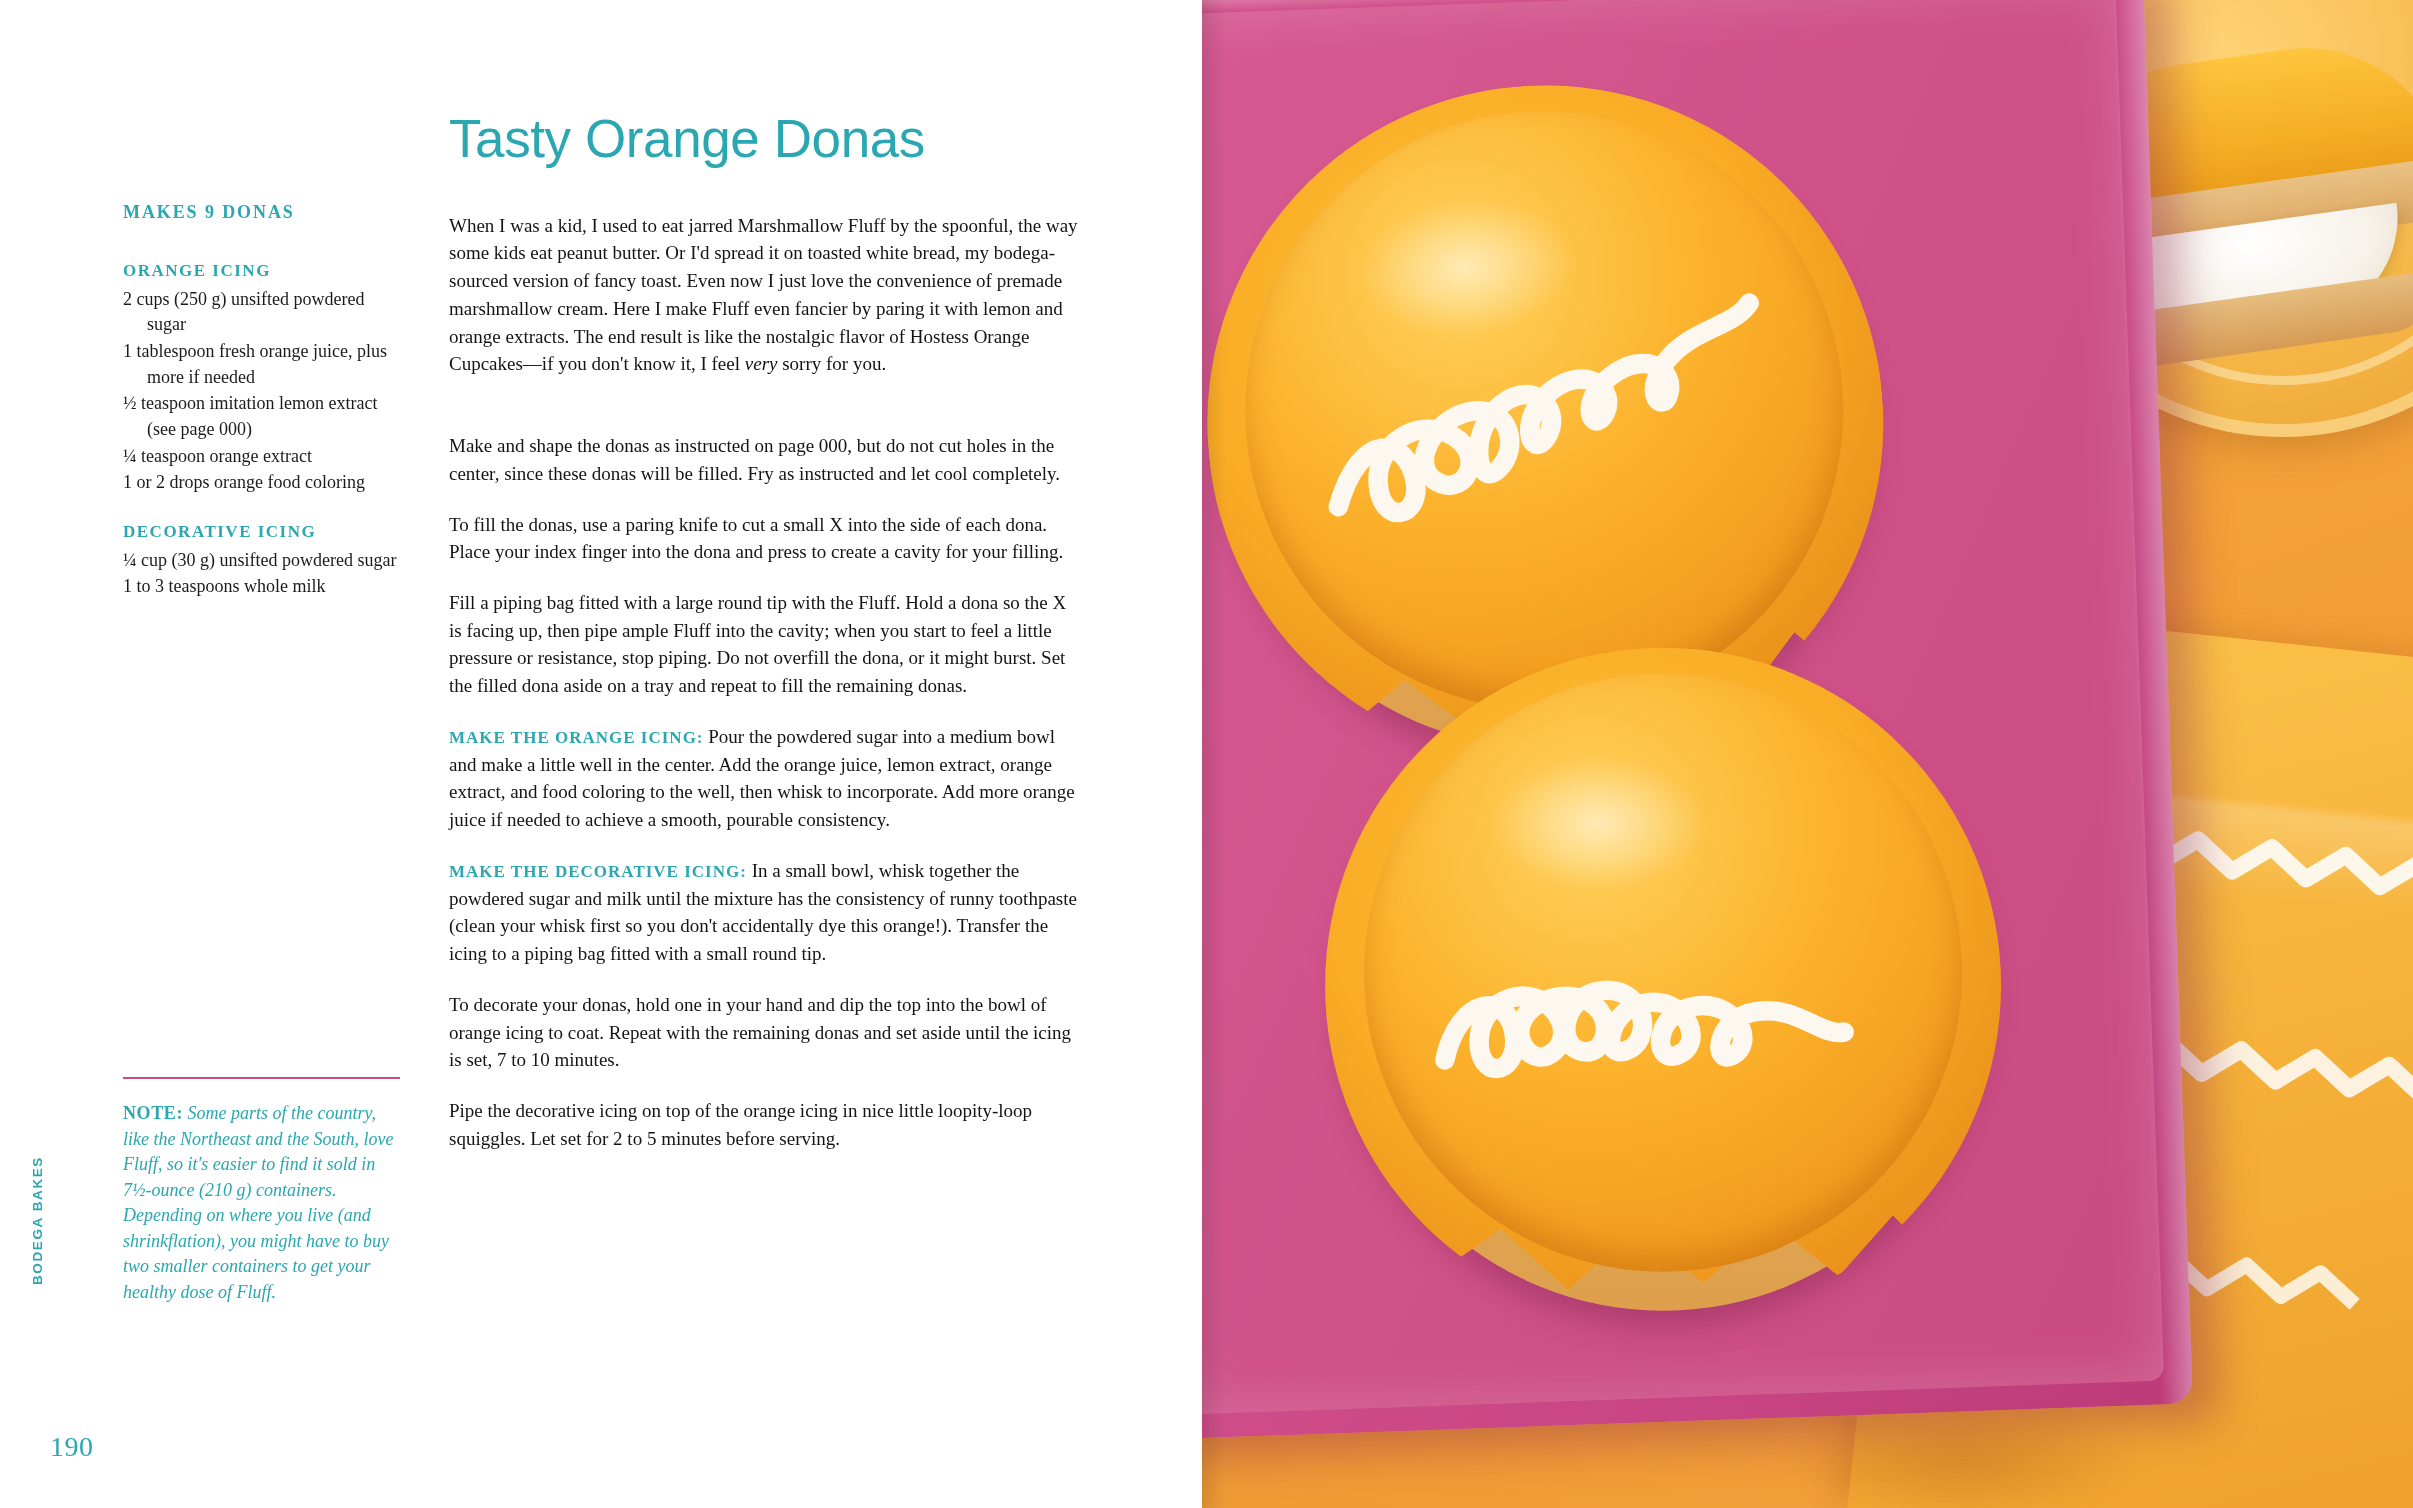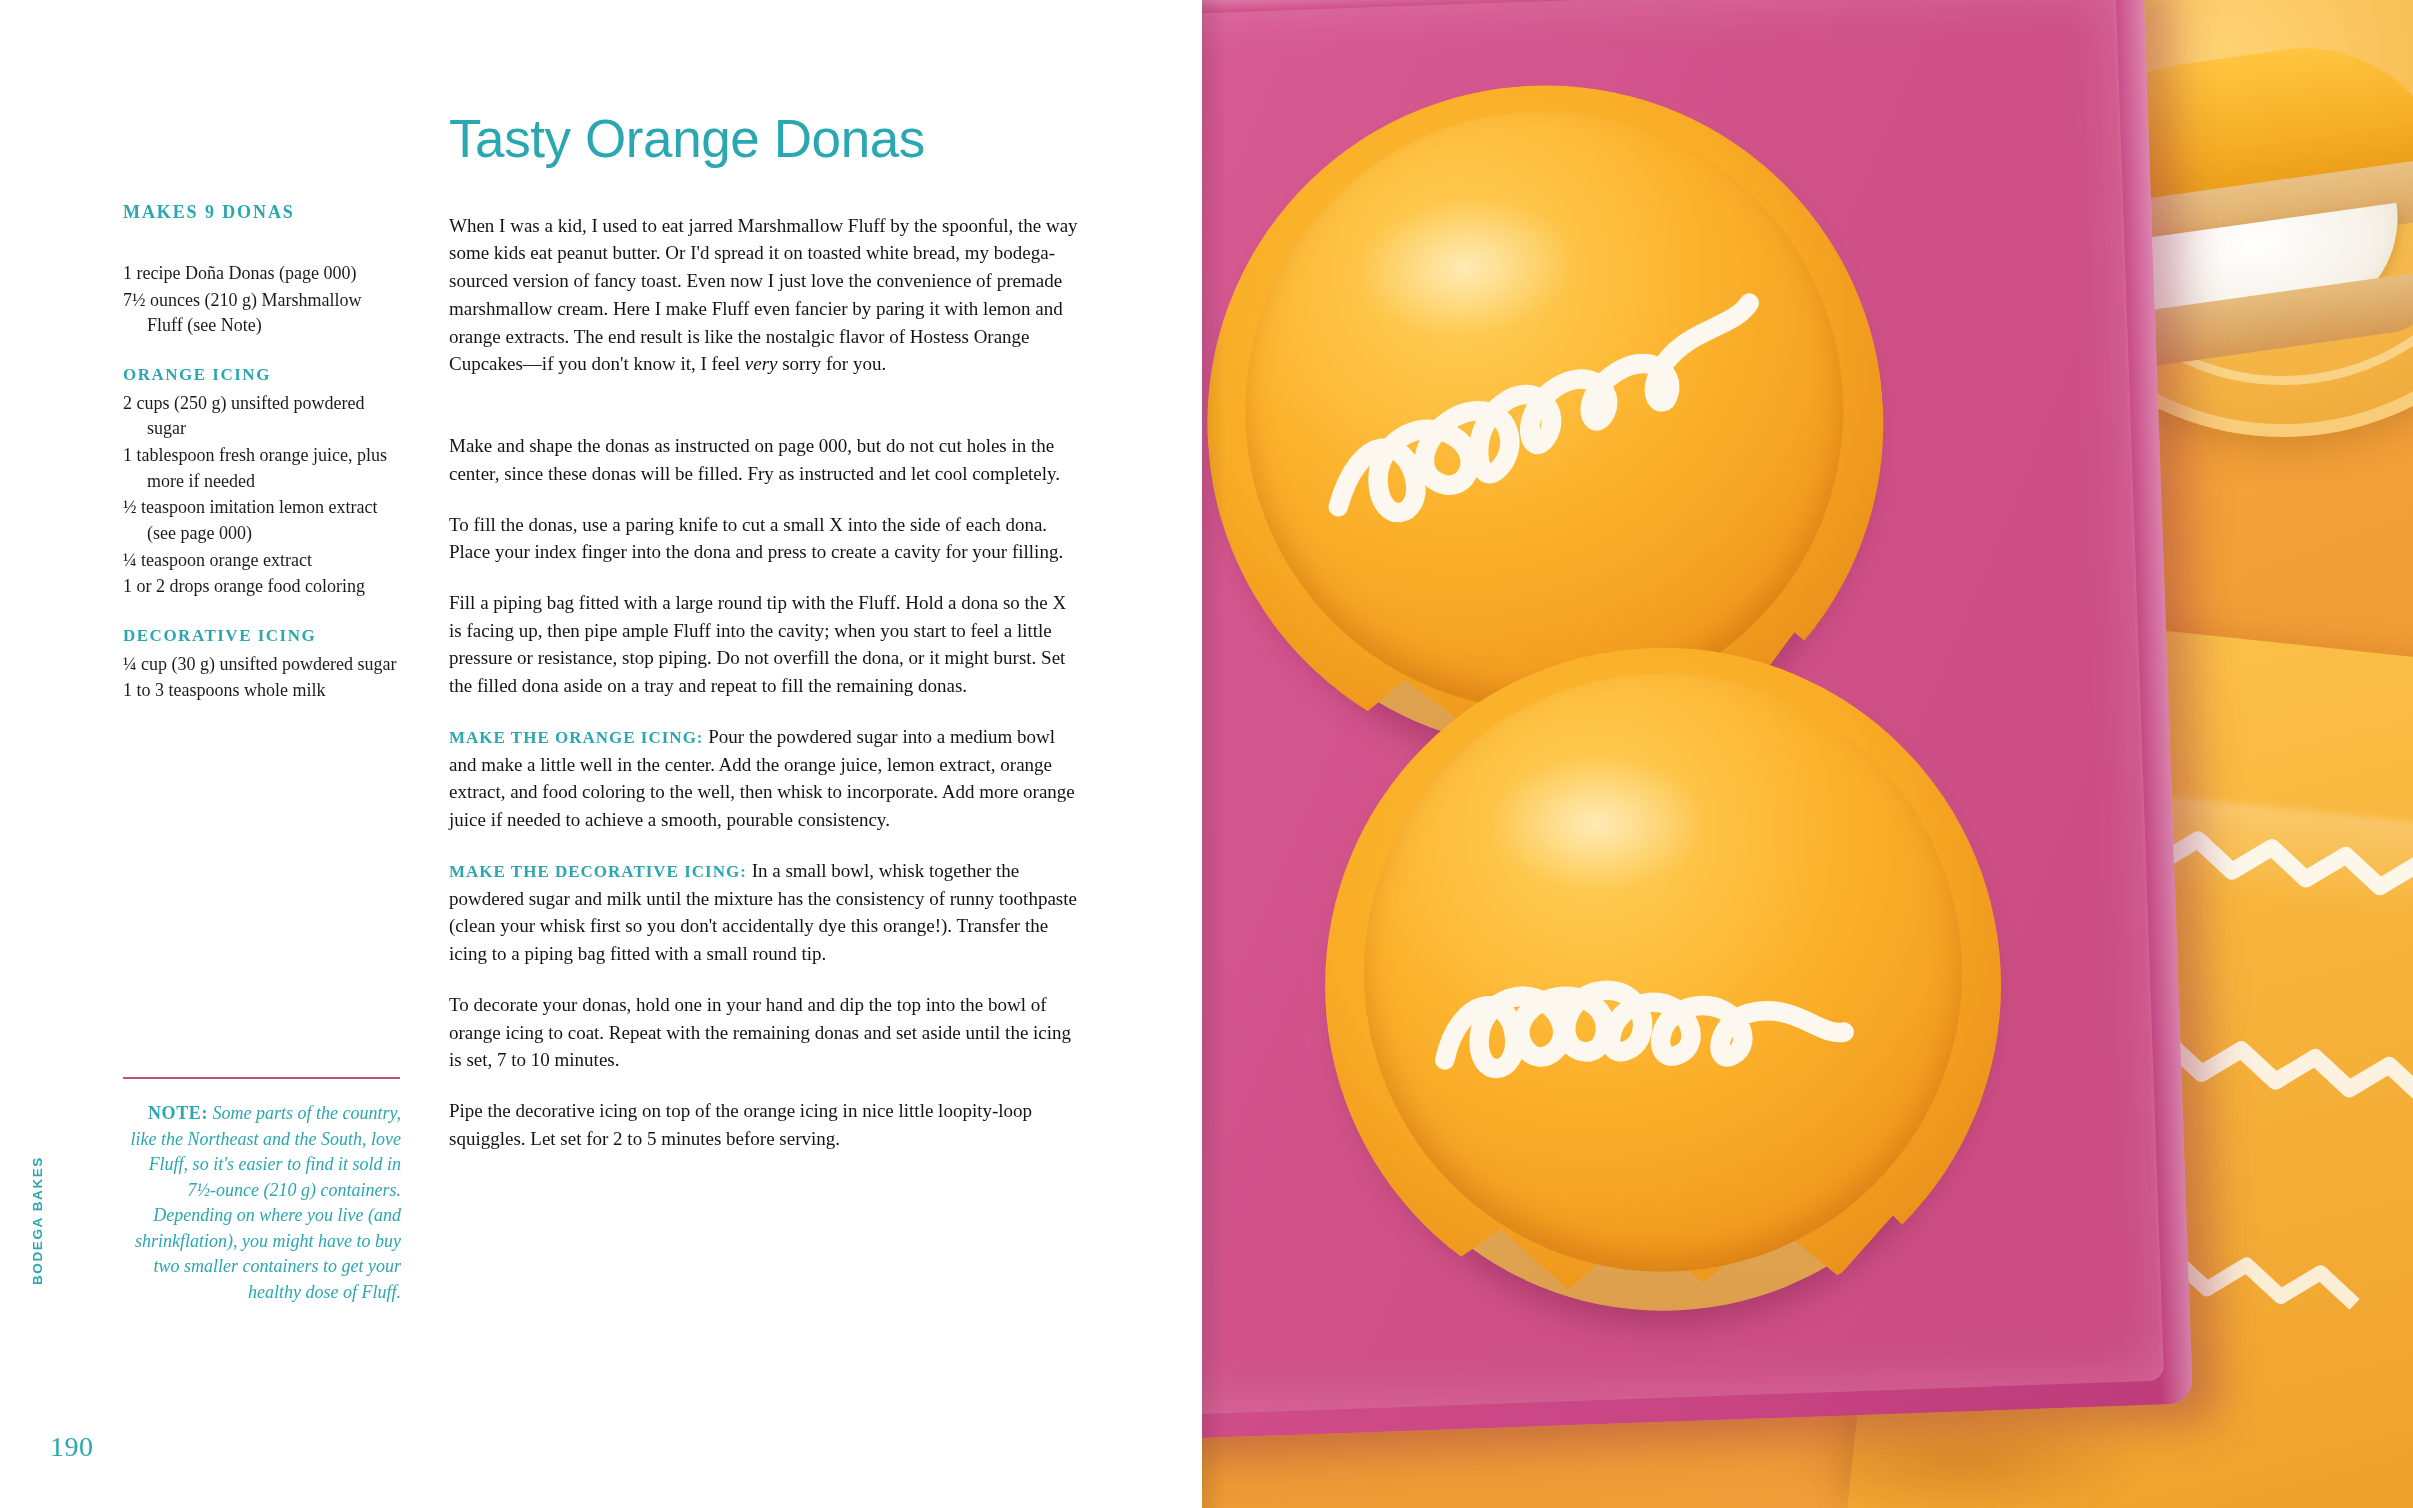--- a/index.html
+++ b/index.html
@@ -90,21 +90,20 @@
     position: absolute;
     left: 123px;
     top: 1101px;
     width: 278px;
   }
   .note-box p {
     font-size: 18px;
     line-height: 1.42;
     font-style: italic;
     color: #2aa7b0;
-    text-align: right;
   }
   .note-box .note-lbl {
     font-style: normal;
     font-weight: 700;
     letter-spacing: 0.6px;
   }
 
   
   .maincol {
     position: absolute;
@@ -308,26 +307,20 @@
 <div class="spread">
 
   <div class="page-left">
 
     <div class="vertical-running-head">BODEGA BAKES</div>
     <div class="folio">190</div>
 
     <div class="sidebar">
       <div class="makes">MAKES 9 DONAS</div>
 
-      <div class="ing-group">
-        <ul class="ing-list">
-          <li>1 recipe Doña Donas (page 000)</li>
-          <li>7½ ounces (210 g) Marshmallow Fluff (see Note)</li>
-        </ul>
-      </div>
 
       <div class="ing-group">
         <div class="ing-head">ORANGE ICING</div>
         <ul class="ing-list">
           <li>2 cups (250 g) unsifted powdered sugar</li>
           <li>1 tablespoon fresh orange juice, plus more if needed</li>
           <li>½ teaspoon imitation lemon extract (see page 000)</li>
           <li>¼ teaspoon orange extract</li>
           <li>1 or 2 drops orange food coloring</li>
         </ul>

